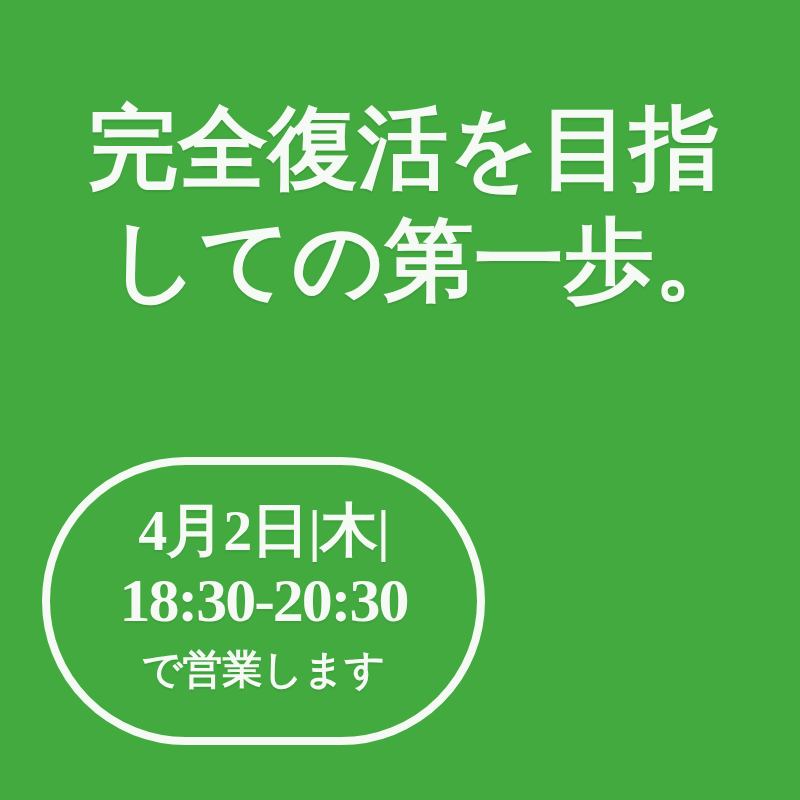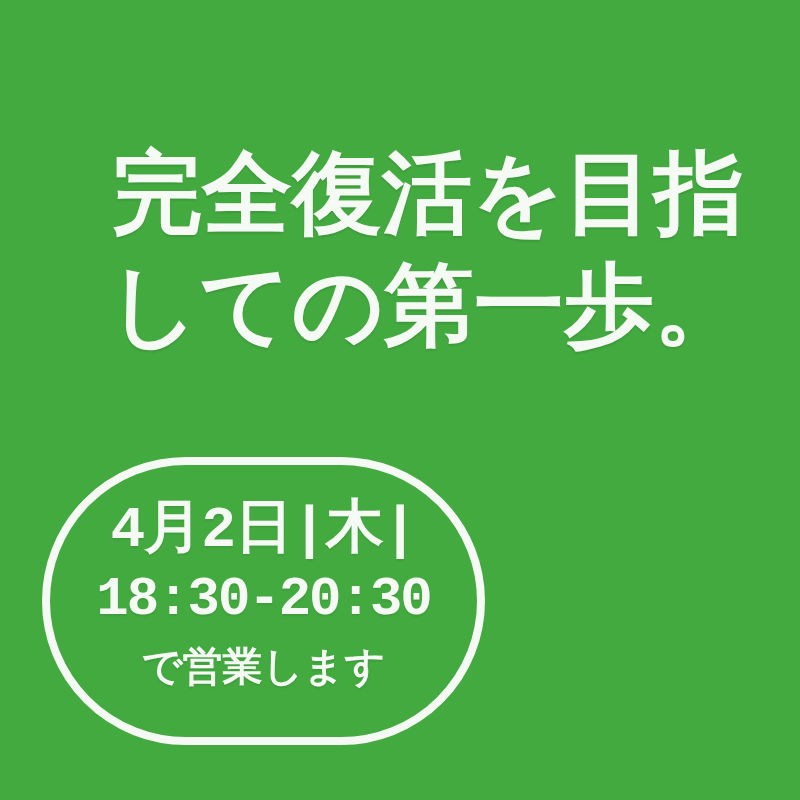--- a/index.html
+++ b/index.html
@@ -38,23 +38,22 @@
     font-family: "DejaVu Sans", "Liberation Sans", sans-serif;
     font-weight: 700;
     font-size: 90px;
     line-height: 112px;
     letter-spacing: 0px;
     white-space: nowrap;
     text-shadow: 0 2px 2px rgba(0,0,0,0.10);
   }
 
   .headline-line-1 {
-    text-align: right;
+    text-align: center;
     padding-left: 8px;
-    margin-top: 45px;
   }
 
   .headline-line-2 {
     text-align: right;
     padding-left: 8px;
   }
 
   
   .badge {
     position: absolute;
@@ -67,35 +66,35 @@
     border-width: 8px;
     border-radius: 150px;
     display: flex;
     flex-direction: column;
     align-items: center;
     justify-content: center;
   }
 
   .badge-line {
     display: block;
-    font-family: Liberation Mono, monospace;
+    font-family: Liberation Serif, serif;
     font-weight: 700;
     white-space: nowrap;
     text-align: center;
     text-shadow: 0 2px 2px rgba(0,0,0,0.08);
   }
 
   .badge-line-date {
     font-size: 58px;
     line-height: 68px;
     letter-spacing: -1px;
   }
 
   .badge-line-time {
-    font-size: 54px;
+    font-size: 62px;
     line-height: 70px;
     letter-spacing: -2px;
   }
 
   .badge-line-note {
     font-size: 40px;
     line-height: 70px;
     letter-spacing: 0px;
   }
 </style>

